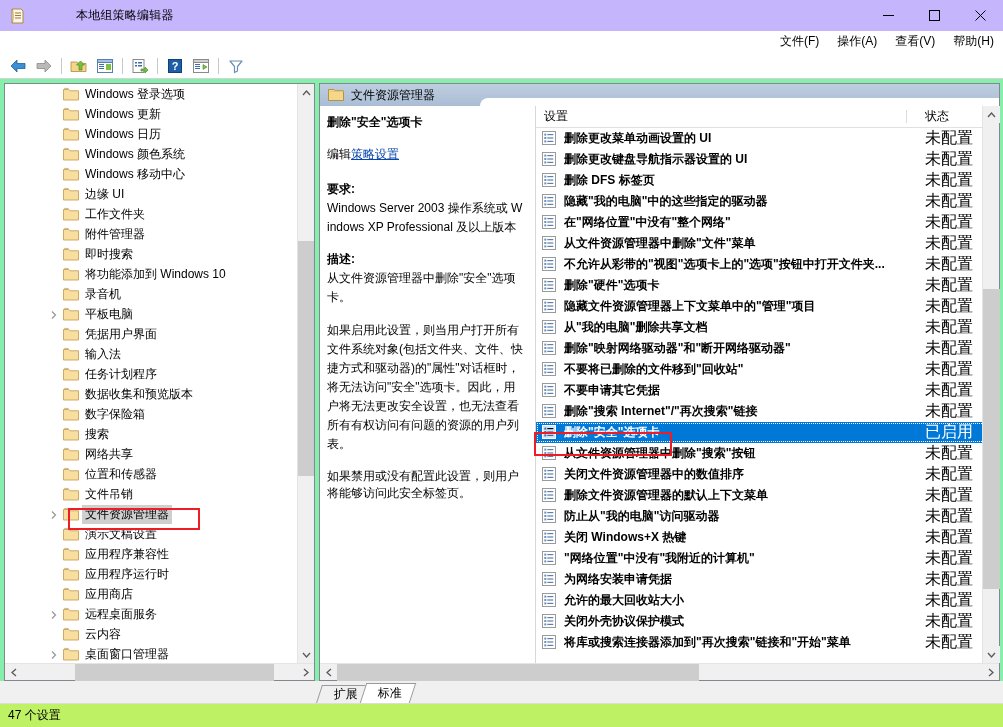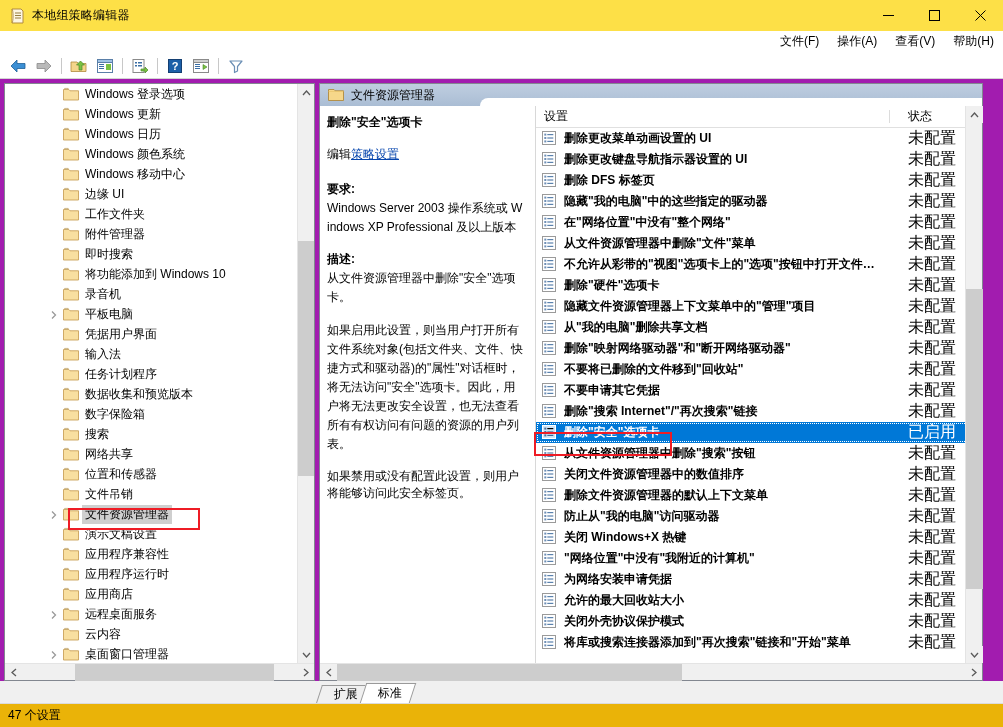--- a/index.html
+++ b/index.html
@@ -16,24 +16,25 @@
   .window {
     width: 1003px; height: 727px;
     background: #f0f0f0;
     display: flex; flex-direction: column;
     position: relative;
   }
 
   
   .titlebar {
     height: 31px;
-    background: #fde047;
+    background: #c4b5fd;
     display: flex; align-items: center;
     flex: 0 0 auto;
     position: relative;
+    gap: 44px;
   }
   .title-icon {
     width: 16px; height: 16px;
     margin-left: 9px; margin-right: 7px;
     position: relative; flex: 0 0 auto;
   }
   .title-text {
     font-size: 12px; color: #000;
     letter-spacing: 0.2px;
   }
@@ -81,22 +82,22 @@
   .tb-sep {
     width: 1px; height: 16px;
     background: #c8c8c8;
     margin: 0 4px;
   }
 
   
   .body {
     flex: 1 1 auto;
     display: flex;
-    background: #a21caf;
-    padding: 4px 20px 0 4px;
+    background: #86efac;
+    padding: 4px 3px 0 4px;
     min-height: 0;
   }
 
   
   .tree-pane {
     width: 311px;
     background: #ffffff;
     border: 1px solid #828790;
     display: flex; flex-direction: column;
     position: relative;
@@ -347,21 +348,21 @@
   .tab span { transform: skewX(18deg); display: block; }
   .tab.active {
     background: #ffffff;
     z-index: 3;
     height: 20px;
   }
 
   
   .statusbar {
     height: 24px;
-    background: #eab308;
+    background: #bef264;
     border-top: 1px solid #dcdcdc;
     display: flex; align-items: center;
     padding-left: 8px;
     font-size: 12px;
     flex: 0 0 auto;
   }
 
   
   .annot {
     position: absolute;

